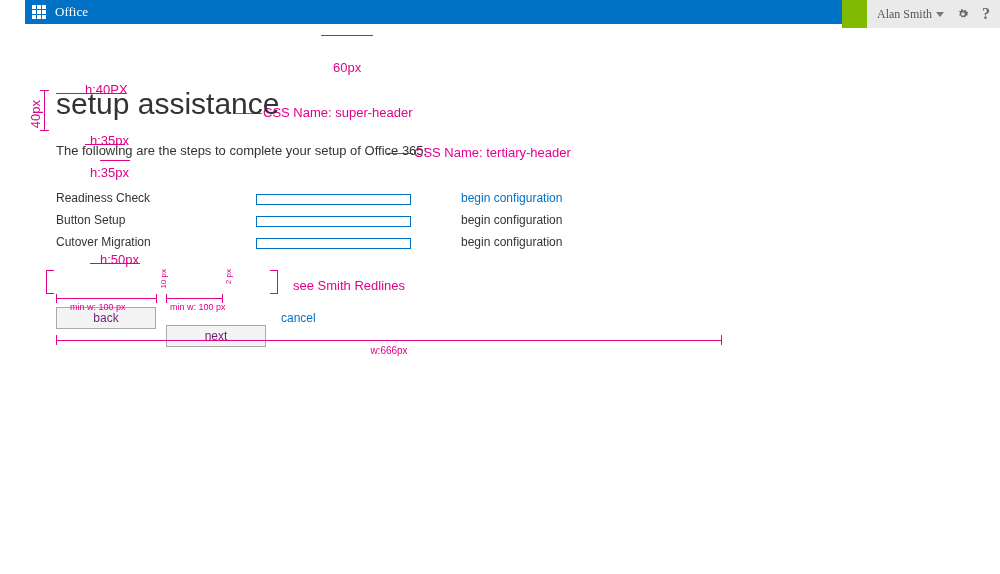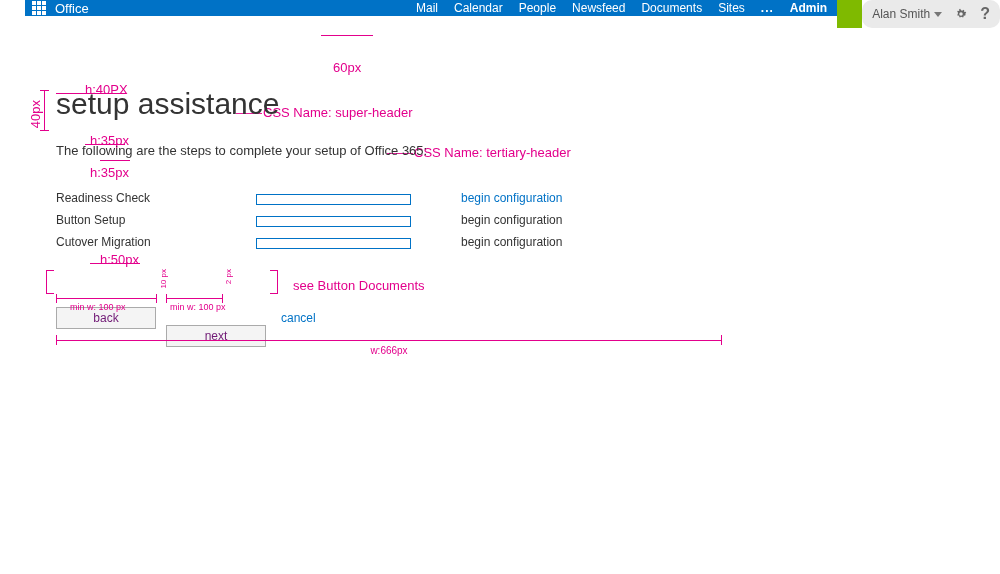--- a/index.html
+++ b/index.html
@@ -1,32 +1,32 @@
 <!DOCTYPE html>
 <html><head>
 <meta charset="utf-8">
 <style>
   * { box-sizing: border-box; margin: 0; padding: 0; }
   html, body { width: 1000px; height: 574px; font-family: "Segoe UI", Arial, sans-serif; background: #fff; color: #333; }
   body { position: relative; }
 
   
-  .topbar { display: flex; height: 16px; background: #fff; }
+  .topbar { display: flex; height: 24px; background: #fff; font-family: Liberation Serif, serif; }
   .topbar-left { width: 25px; background: #fff; }
   .topbar-blue { flex: 1; background: #0072c6; display: flex; align-items: center; color: #fff; font-size: 12px; }
   .waffle { width: 28px; height: 28px; display: flex; align-items: center; justify-content: center; }
   .waffle svg { width: 14px; height: 14px; }
   .brand { font-size: 13px; padding-left: 2px; }
   .nav-spacer { flex: 1; }
   .nav { display: flex; align-items: center; gap: 16px; padding-right: 10px; }
   .nav-item { cursor: pointer; }
   .nav-item.admin { font-weight: 600; }
   .ellipsis { font-weight: bold; letter-spacing: 1px; }
   .green-block { width: 25px; height: 28px; background: #7fba00; }
-  .user-area { display: flex; align-items: center; background: #eaeaea; height: 28px; padding: 0 10px; gap: 12px; color: #555; font-size: 12px; border-radius: 10px; }
+  .user-area { display: flex; align-items: center; background: #eaeaea; height: 28px; padding: 0 10px; gap: 12px; color: #555; font-size: 12px; }
   .user-name { display: flex; align-items: center; gap: 4px; cursor: pointer; }
   .caret-down { width: 0; height: 0; border-left: 4px solid transparent; border-right: 4px solid transparent; border-top: 5px solid #777; }
   .gear, .help { cursor: pointer; color: #666; font-size: 14px; display:flex; align-items:center; }
   .help { font-weight: bold; font-size: 16px; }
 
   
   .ann { position: absolute; color: #e3008c; font-size: 13px; pointer-events: none; }
   .ann-line { position: absolute; background: #e3008c; }
   .ann-line-h { height: 1px; }
   .ann-line-v { width: 1px; }
@@ -78,30 +78,20 @@
           <rect x="0" y="5" width="4" height="4"></rect>
           <rect x="5" y="5" width="4" height="4"></rect>
           <rect x="10" y="5" width="4" height="4"></rect>
           <rect x="0" y="10" width="4" height="4"></rect>
           <rect x="5" y="10" width="4" height="4"></rect>
           <rect x="10" y="10" width="4" height="4"></rect>
         </svg>
     </div>
     <div class="brand">Office</div>
     <div class="nav-spacer"></div>
-    <div class="nav">
-      <span class="nav-item">Mail</span>
-      <span class="nav-item">Calendar</span>
-      <span class="nav-item">People</span>
-      <span class="nav-item">Newsfeed</span>
-      <span class="nav-item">Documents</span>
-      <span class="nav-item">Sites</span>
-      <span class="nav-item ellipsis">...</span>
-      <span class="nav-item admin">Admin</span>
-    </div>
   </div>
   <div class="green-block"></div>
   <div class="user-area">
     <div class="user-name">
       <span>Alan Smith</span>
       <span class="caret-down"></span>
     </div>
     <div class="gear">
       <svg width="14" height="14" viewBox="0 0 24 24" fill="#666">
           <path d="M19.4 13l.6-1-.6-1 1.5-1.2-1-1.7-1.9.4-.8-.8.4-1.9-1.7-1-1.2 1.5-1-.6-1 .6L10.5 3l-1.7 1 .4 1.9-.8.8-1.9-.4-1 1.7L7 10l-.6 1 .6 1-1.5 1.2 1 1.7 1.9-.4.8.8-.4 1.9 1.7 1 1.2-1.5 1 .6 1-.6 1.2 1.5 1.7-1-.4-1.9.8-.8 1.9.4 1-1.7L19.4 13zM12 15a3 3 0 110-6 3 3 0 010 6z"></path>
@@ -161,21 +151,21 @@
     <div class="btn">next</div>
     <span class="cancel-link">cancel</span>
   </div>
 </div>
 
 <div class="ann" style="left:100px; top:252px;">h:50px</div>
 <div class="ann-line ann-line-h" style="left:90px; top:263px; width:50px;"></div>
 
 <div class="bracket-l" style="left:46px; top:270px;"></div>
 <div class="bracket" style="left:270px; top:270px;"></div>
-<div class="ann" style="left:293px; top:278px;">see Button Documents</div>
+<div class="ann" style="left:293px; top:278px;">see Smith Redlines</div>
 
 <div class="ann vtext" style="left:159px; top:269px; font-size:8px;">10 px</div>
 <div class="ann vtext" style="left:224px; top:269px; font-size:8px;">2 px</div>
 
 <div class="ann-line ann-line-h" style="left:56px; top:298px; width:100px;"></div>
 <div class="tick" style="left:56px; top:294px; width:1px; height:9px;"></div>
 <div class="tick" style="left:156px; top:294px; width:1px; height:9px;"></div>
 <div class="minw" style="left:70px; top:302px;">min w: 100 px</div>
 
 <div class="ann-line ann-line-h" style="left:166px; top:298px; width:56px;"></div>

